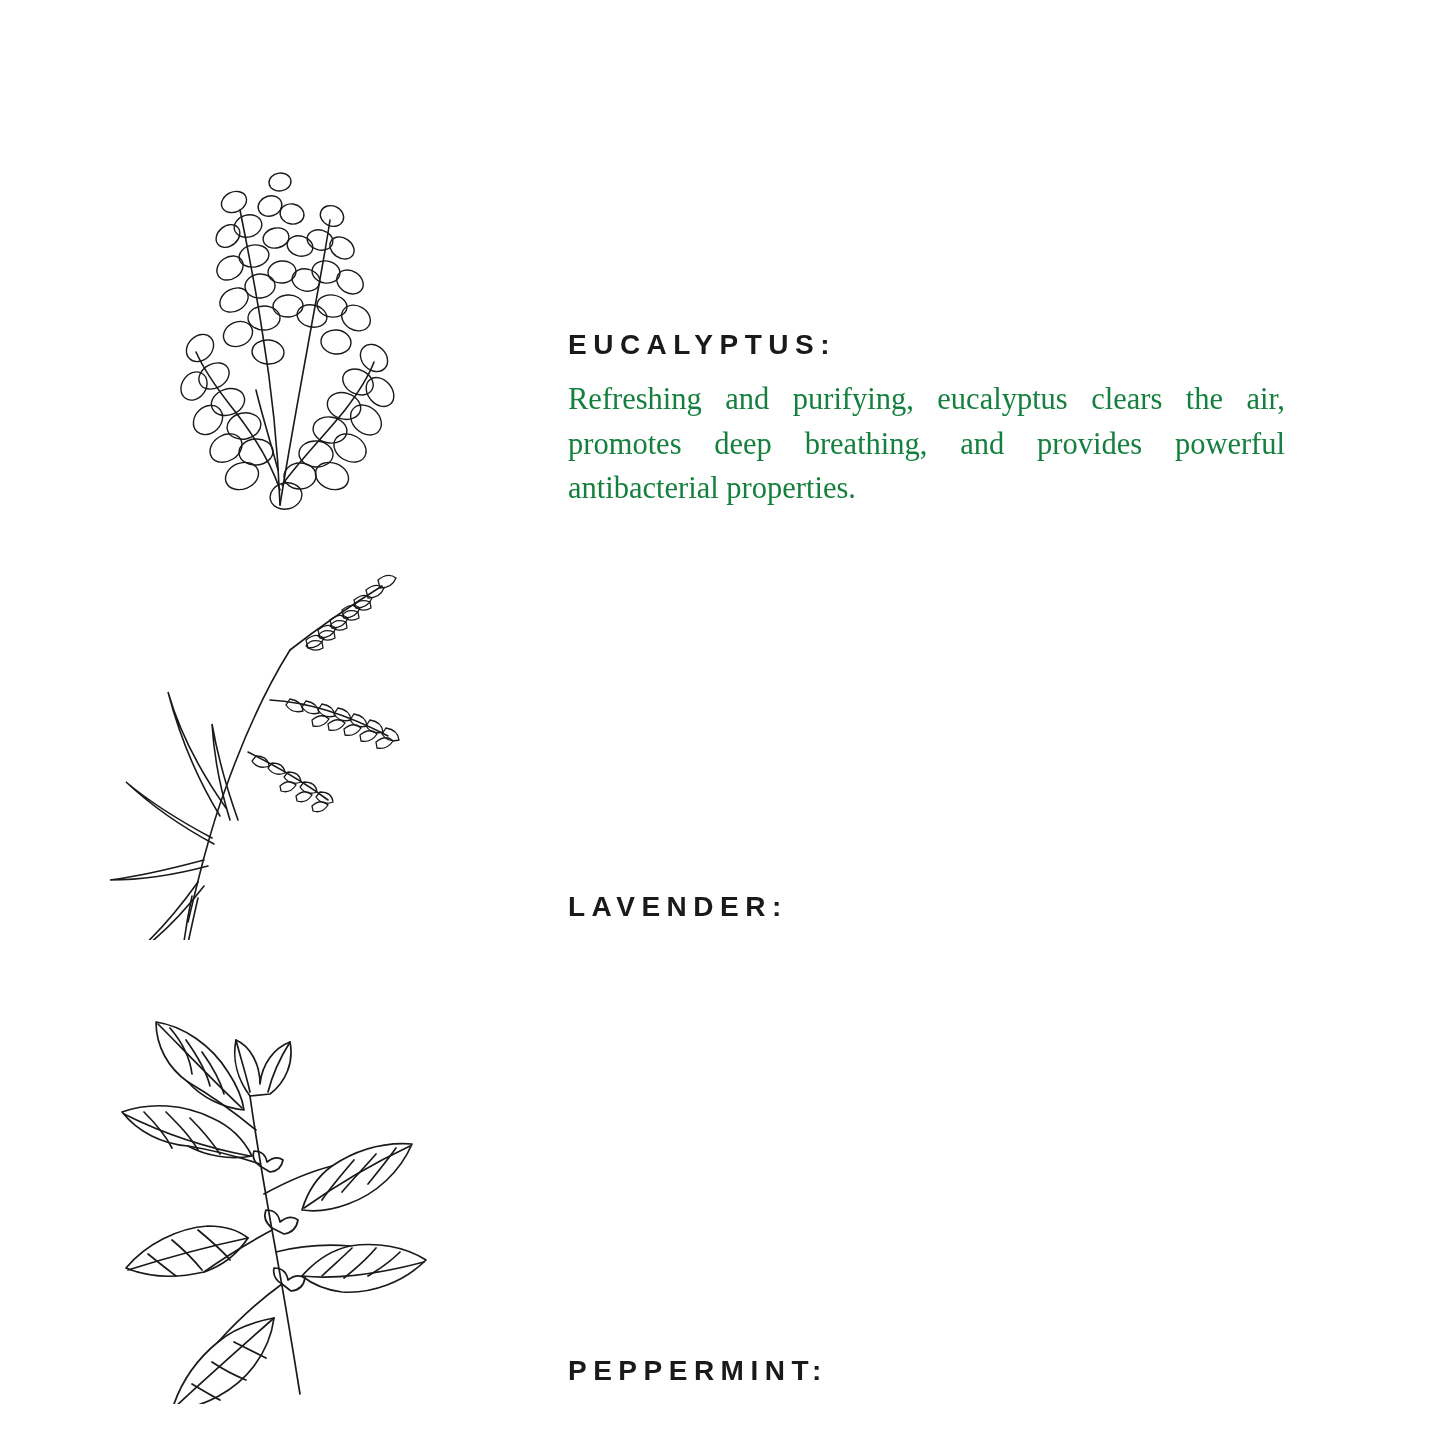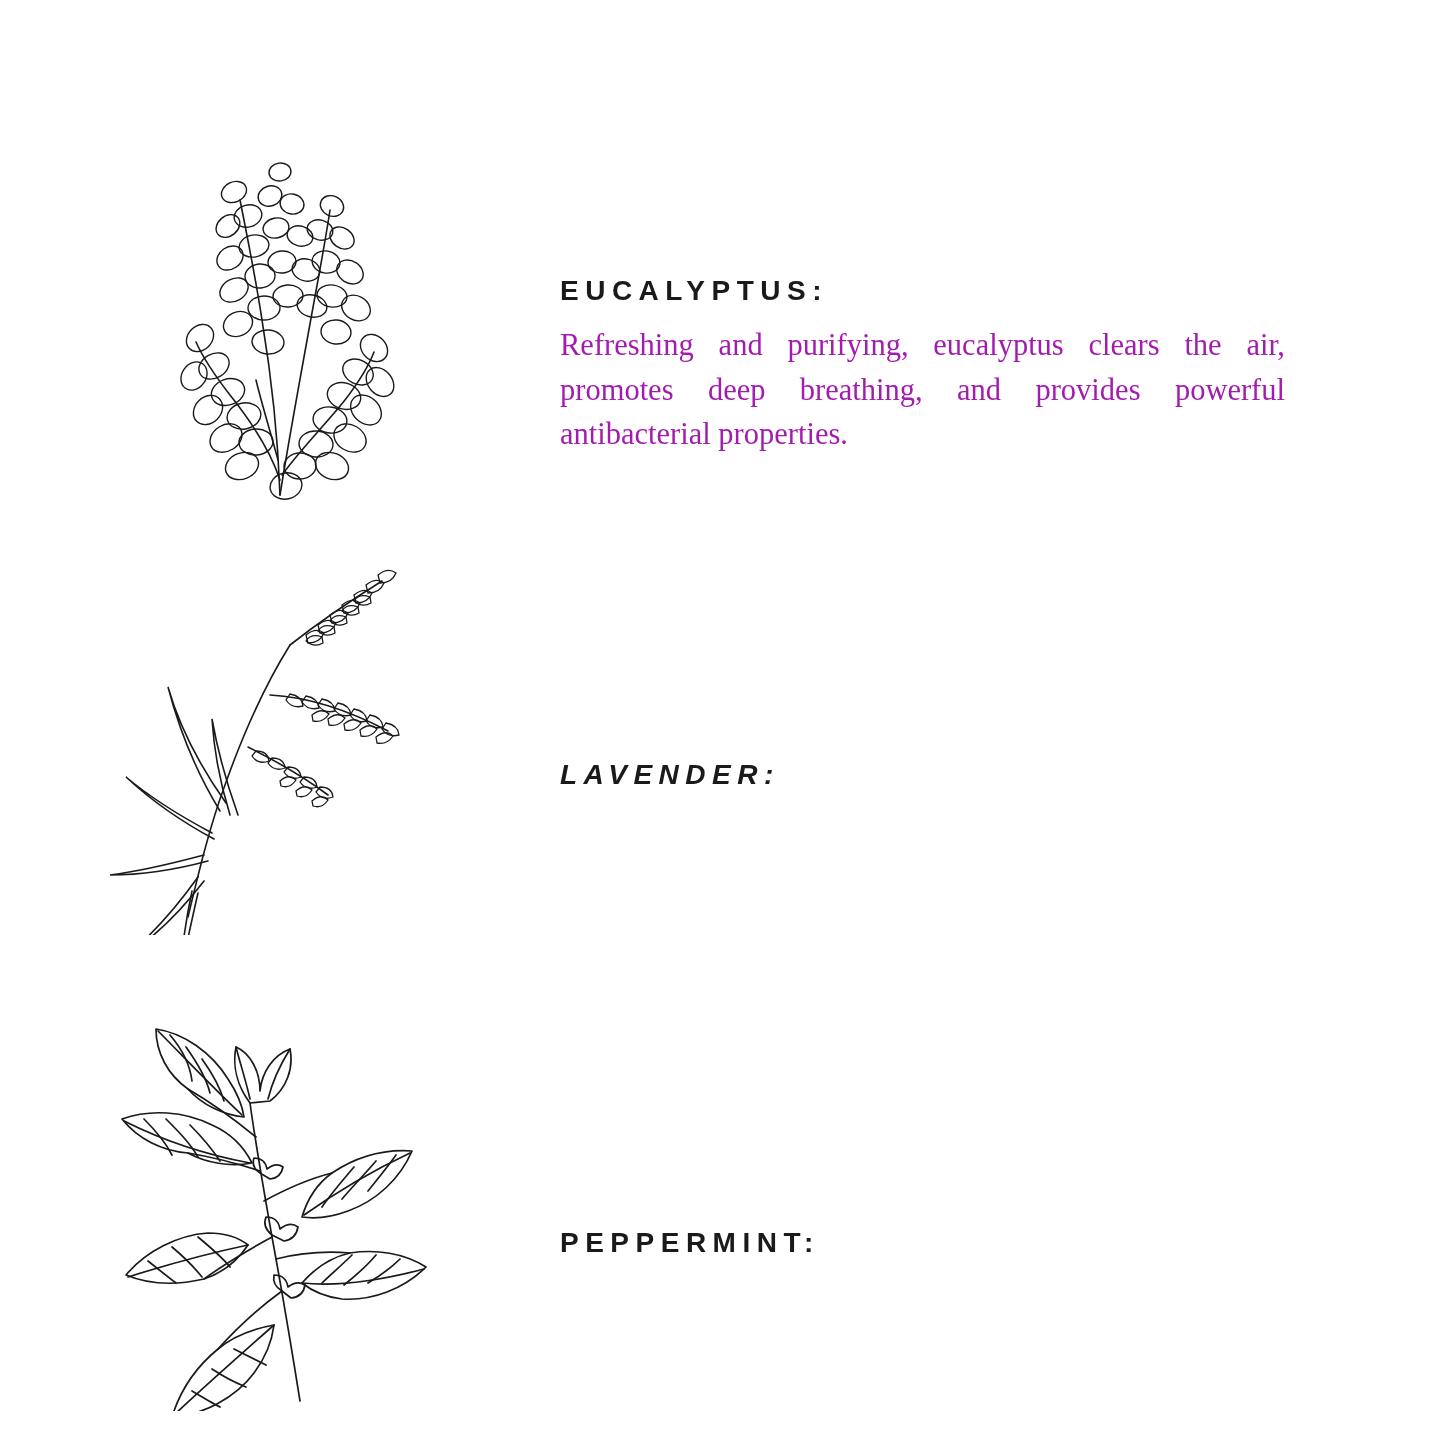--- a/index.html
+++ b/index.html
@@ -18,62 +18,63 @@
     width: 1445px;
     height: 1445px;
     box-sizing: border-box;
   }
   .entry {
     position: absolute;
     left: 0;
     width: 1445px;
     display: flex;
     flex-direction: row;
-    align-items: center;
+    align-items: flex-end;
+    gap: 8px;
   }
   .entry-1 { top: 60px;  height: 450px; }
   .entry-2 { top: 500px; height: 440px; }
-  .entry-3 { top: 966px; height: 460px; }
+  .entry-3 { top: 944px; height: 460px; }
 
   .illustration {
     width: 560px;
     flex: 0 0 560px;
     display: flex;
     align-items: flex-start;
     justify-content: center;
     padding-top: 10px;
     box-sizing: border-box;
   }
   .illustration svg {
     display: block;
   }
 
   .text-col {
     flex: 1 1 auto;
     padding-right: 160px;
     box-sizing: border-box;
   }
   .entry-1 .text-col { padding-top: 160px; }
-  .entry-2 .text-col { padding-top: 125px; font-style: italic; }
+  .entry-2 .text-col { padding-top: 125px; }
   .entry-3 .text-col { padding-top: 110px; }
 
   .heading {
     font-family: "Liberation Sans", sans-serif;
     font-size: 28px;
     font-weight: 700;
     letter-spacing: 6.5px;
     color: #1a1a1a;
     margin: 0 0 16px 0;
     line-height: 1.2;
   }
   .body-text {
     font-family: "Liberation Serif", serif;
     font-size: 30.5px;
     line-height: 1.45;
-    color: #a21caf;
+    color: #15803d;
     margin: 0;
     text-align: justify;
     text-justify: inter-word;
   }
 </style>
 </head>
 <body>
 
 <div class="page">
 

